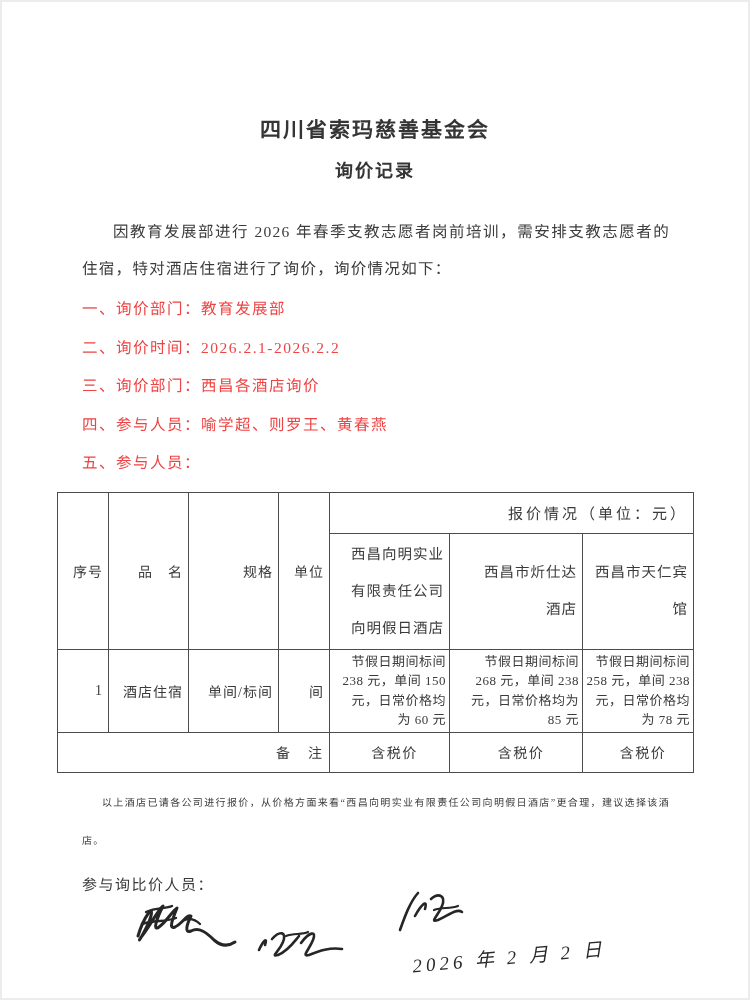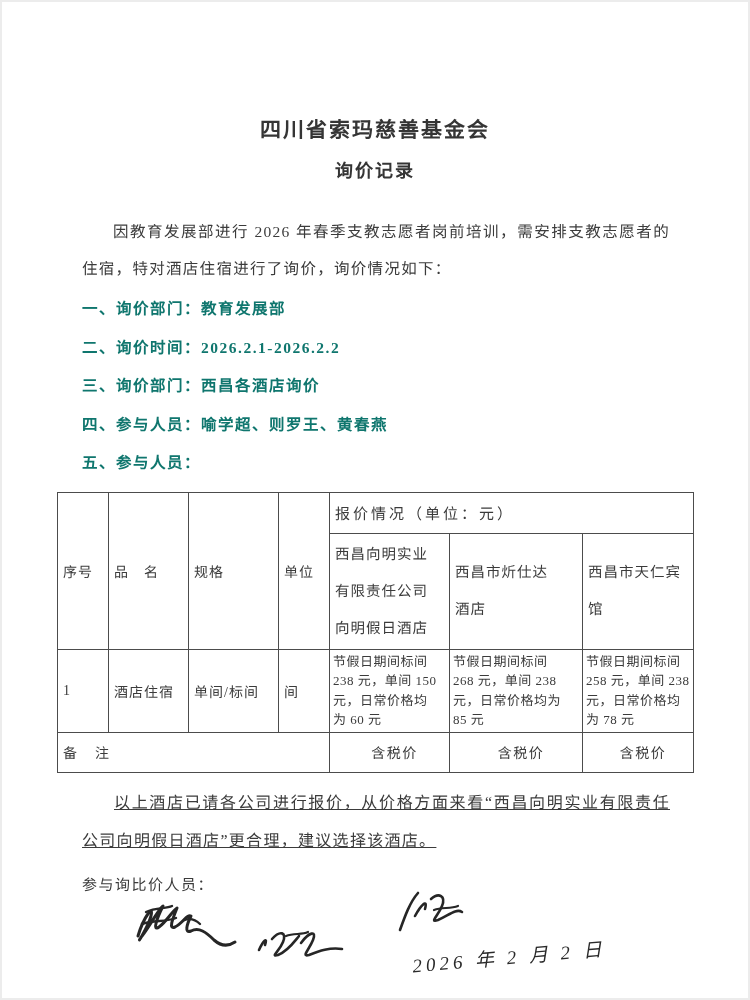--- a/index.html
+++ b/index.html
@@ -24,52 +24,51 @@
     color:#353535;
   }
   .intro {
     margin:31px 80px 0 82px;
     text-indent:2em;
     font-size:15.5px; line-height:37px; letter-spacing:1.3px;
     text-align:justify;
   }
   .list { margin:3px 80px 0 82px; }
   .list p {
-    margin:0; font-weight:700;
+    margin:0; font-weight:400;
     font-size:15.5px; line-height:38.5px; letter-spacing:1.5px;
-    color:#0f766e;
+    color:#ef4444;
   }
   table.quote-table {
     border-collapse:collapse; table-layout:fixed;
     width:636px; margin:9px 0 0 57px;
   }
   .quote-table td {
     border:1px solid #4c4c4c;
-    text-align:left; vertical-align:middle;
+    text-align:right; vertical-align:middle;
     font-size:14px; letter-spacing:1px;
     padding:2px 5px;
     color:#3b3b3b;
     overflow:hidden;
   }
   tr.r-quote-head { height:41px; }
   tr.r-vendors    { height:107px; }
   tr.r-data       { height:78px; }
   tr.r-remark     { height:40px; }
   td.quote-title { font-size:15px; letter-spacing:3px; }
   td.vendor { line-height:37px; font-size:14.5px; }
   td.quote  { font-size:13px; line-height:19.5px; padding:2px 3px; letter-spacing:0.5px; }
   td.remark-val { text-align:center; padding-left:15px; letter-spacing:1.5px; }
   td.remark-label { letter-spacing:2px; }
   .pre { white-space:pre-line; }
   .conclusion {
     margin:11px 80px 0 82px;
     text-indent:2em;
-    font-size:16px; line-height:38px; letter-spacing:1.3px;
+    font-size:10px; line-height:38px; letter-spacing:1.3px;
     text-align:justify;
-    text-decoration:underline;
   }
   .participants {
     margin:13px 0 0 82px;
     font-size:15px; letter-spacing:1.5px;
   }
   .sign-area { position:relative; height:140px; margin-top:2px; }
   .sig { position:absolute; }
   .sig path { fill:none; stroke:#262626; stroke-linecap:round; stroke-linejoin:round; }
   .sig-1 { left:122px; top:0px; }
   .sig-2 { left:252px; top:22px; }

